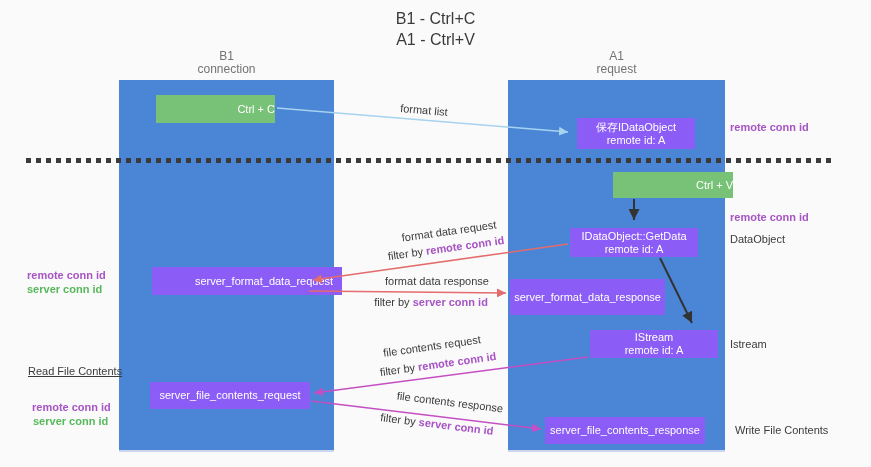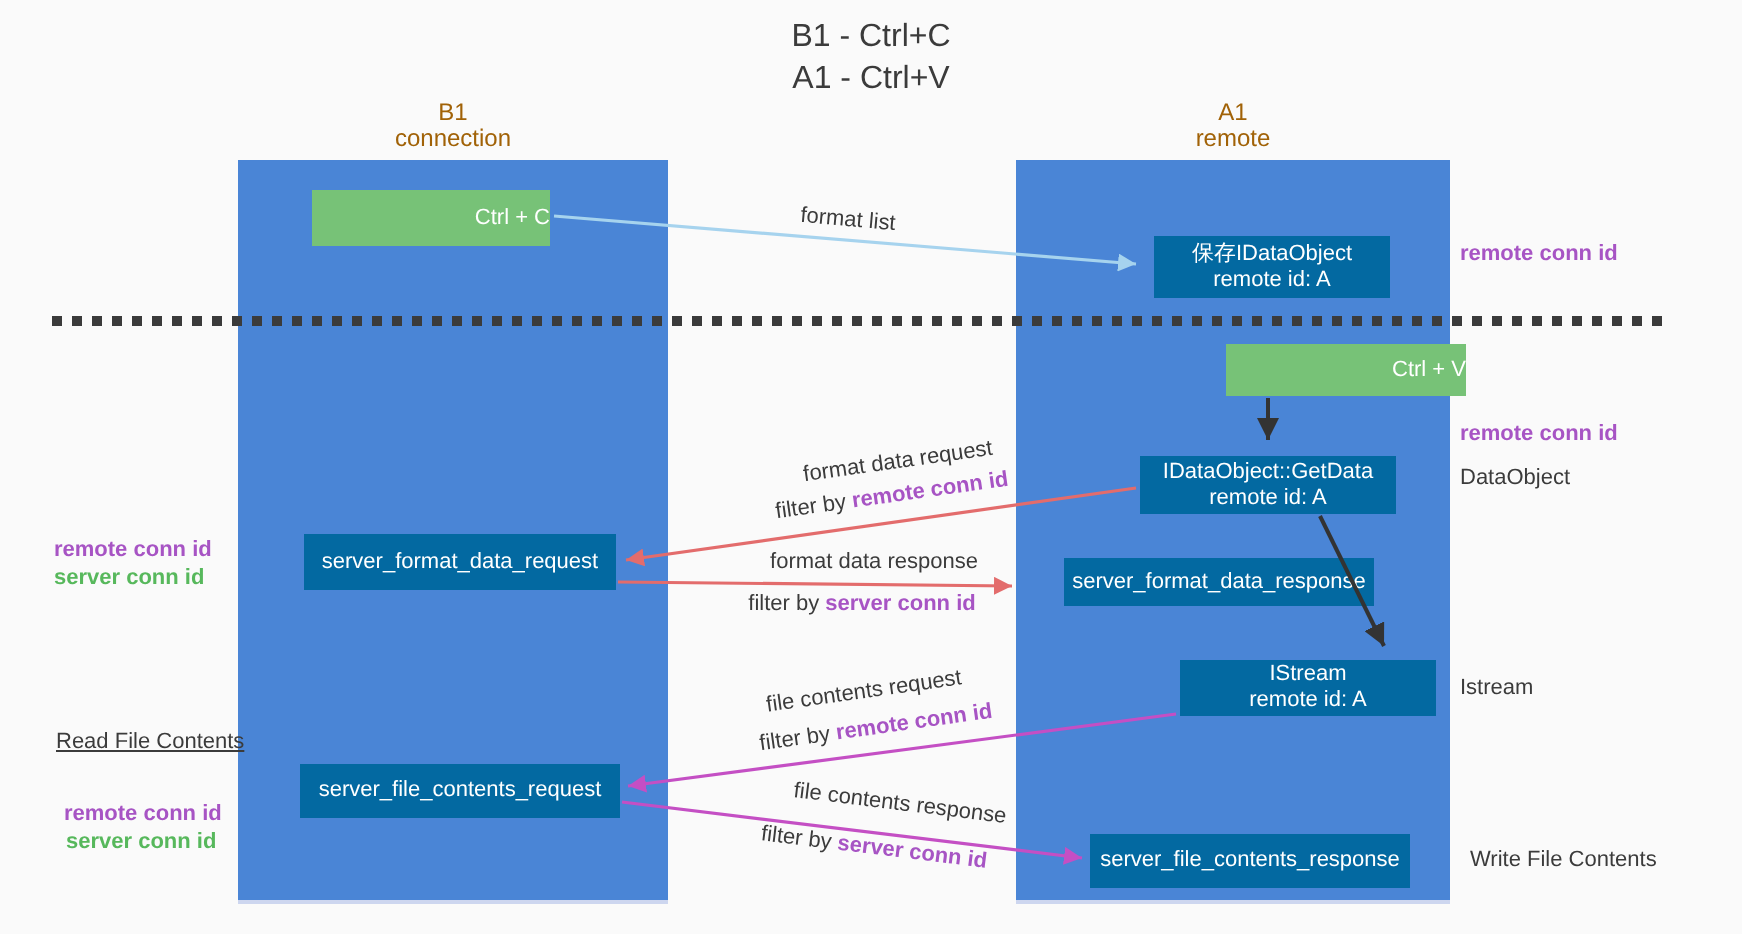--- a/index.html
+++ b/index.html
@@ -3,30 +3,30 @@
 <meta charset="utf-8">
 <style>
   html,body{margin:0;padding:0;background:#fafafa;}
   .canvas{
     position:relative;width:871px;height:467px;overflow:hidden;
     font-family:"Liberation Sans","DejaVu Sans",sans-serif;color:#3b3b3b;
     background:#fafafa;
   }
   .abs{position:absolute;}
   .title{top:8px;left:0;width:871px;text-align:center;font-size:16px;line-height:21px;color:#3b3b3b;}
-  .lane-header{top:50px;text-align:center;font-size:12px;line-height:13px;color:#a16207;}
+  .lane-header{top:50px;text-align:center;font-size:12px;line-height:13px;color:#737373;}
   .lane{top:80px;height:370px;background:#4a85d6;border-bottom:2px solid #cdd6ef;}
   .lane.left{left:119px;width:215px;}
   .lane.right{left:508px;width:217px;}
   .dashline{left:26px;top:158px;width:806px;height:5px;
     background:repeating-linear-gradient(90deg,#3b3b3b 0 5px,rgba(0,0,0,0) 5px 10px);z-index:4;}
   .node{z-index:3;color:#fff;text-align:center;font-size:11px;line-height:13px;
     display:flex;flex-direction:column;justify-content:center;}
   .node.green{background:#77c277;align-items:flex-end;}
-  .node.orange{background:#0369a1;}
+  .node.orange{background:#8b5cf6;}
   .edges{left:0;top:0;z-index:5;pointer-events:none;}
   .elabel{z-index:6;font-size:11px;white-space:nowrap;color:#3b3b3b;
     transform:translate(-50%,-50%);transform-origin:center;}
   .side{z-index:6;font-size:11px;white-space:nowrap;}
   .purple{color:#a754c4;font-weight:bold;}
   .greentx{color:#57b85c;font-weight:bold;}
 </style>
 </head>
 <body>
 
@@ -36,21 +36,21 @@
     <div>B1 - Ctrl+C</div>
     <div>A1 - Ctrl+V</div>
   </div>
 
   <div class="abs lane-header" style="left:119px;width:215px;">
     <div>B1</div>
     <div>connection</div>
   </div>
   <div class="abs lane-header" style="left:508px;width:217px;">
     <div>A1</div>
-    <div>remote</div>
+    <div>request</div>
   </div>
 
   <div class="abs lane left"></div>
   <div class="abs lane right"></div>
 
   <div class="abs dashline"></div>
 
   <div class="abs node green" style="left:156px;top:95px;width:119px;height:28px;">
     <div>Ctrl + C</div>
   </div>
@@ -62,25 +62,25 @@
 
   <div class="abs node green" style="left:573px;top:172px;width:120px;height:26px;margin-left:40px;">
     <div>Ctrl + V</div>
   </div>
 
   <div class="abs node orange" style="left:570px;top:228px;width:128px;height:29px;">
     <div>IDataObject::GetData</div>
     <div>remote id: A</div>
   </div>
 
-  <div class="abs node orange" style="left:152px;top:267px;width:156px;height:28px;">
+  <div class="abs node orange" style="left:152px;top:267px;width:156px;height:28px;padding-left:34px;">
     <div>server_format_data_request</div>
   </div>
 
-  <div class="abs node orange" style="left:532px;top:279px;width:155px;height:24px;">
+  <div class="abs node orange" style="left:510px;top:279px;width:155px;height:36px;">
     <div>server_format_data_response</div>
   </div>
 
   <div class="abs node orange" style="left:590px;top:330px;width:128px;height:28px;">
     <div>IStream</div>
     <div>remote id: A</div>
   </div>
 
   <div class="abs node orange" style="left:150px;top:382px;width:160px;height:27px;">
     <div>server_file_contents_request</div>

